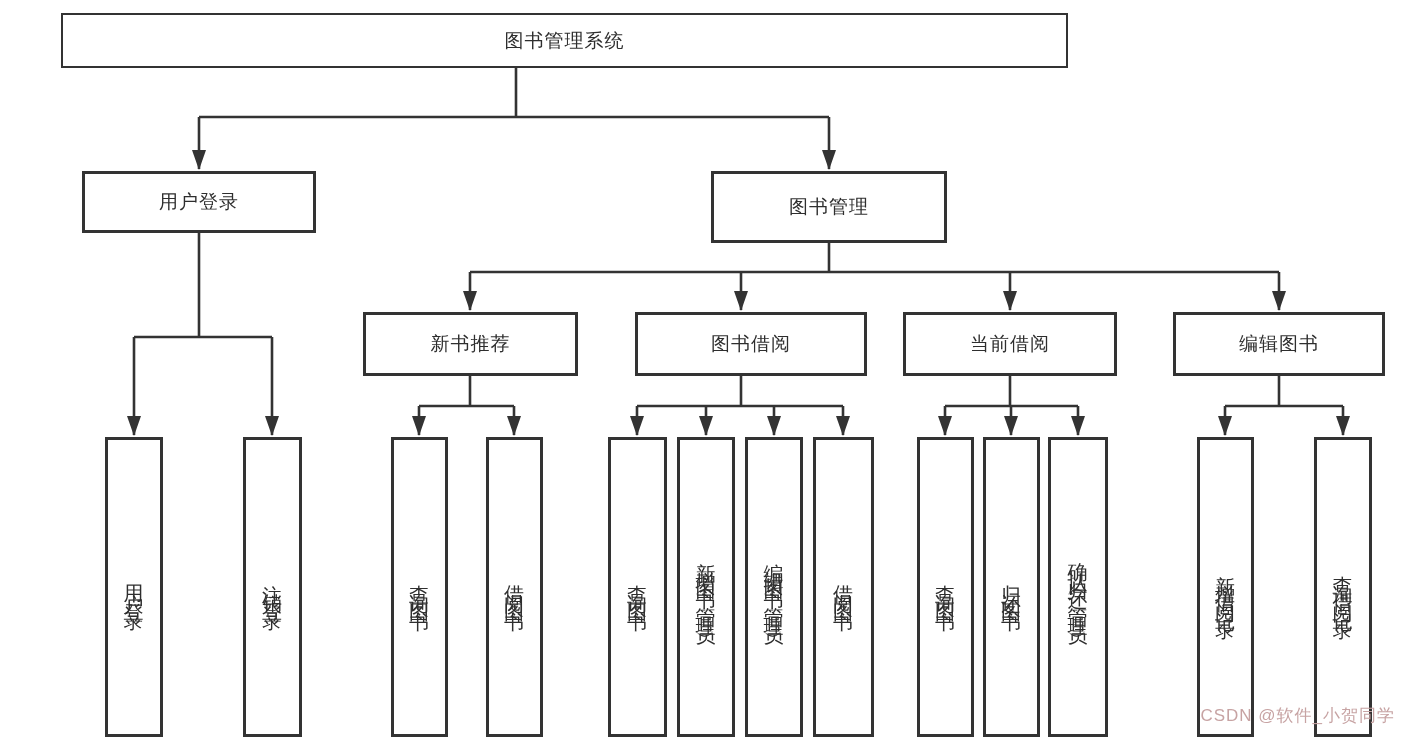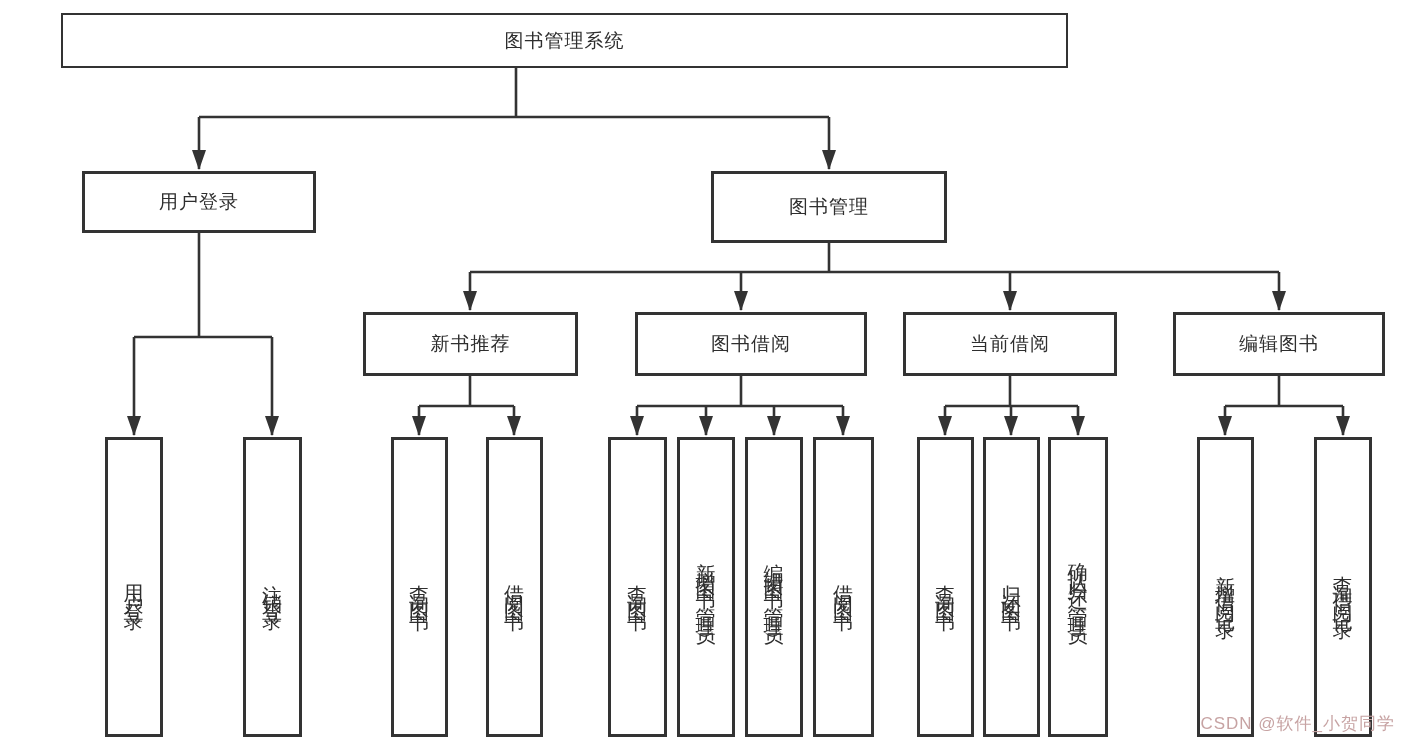--- a/index.html
+++ b/index.html
@@ -74,21 +74,21 @@
   .lf-7  { left: 745px;  }
   .lf-8  { left: 813px;  width: 61px; }
   .lf-9  { left: 917px;  width: 57px; }
   .lf-10 { left: 983px;  width: 57px; }
   .lf-11 { left: 1048px; width: 60px; }
   .lf-12 { left: 1197px; width: 57px; }
   .lf-13 { left: 1314px; }
   .watermark {
     position: absolute;
     right: 10px;
-    bottom: 12px;
+    bottom: 20px;
     font-size: 17px;
     color: var(--watermark, #c7a3a3);
     letter-spacing: 1px;
     pointer-events: none;
   }
 </style>
 </head>
 <body>
 
 <div class="stage">

